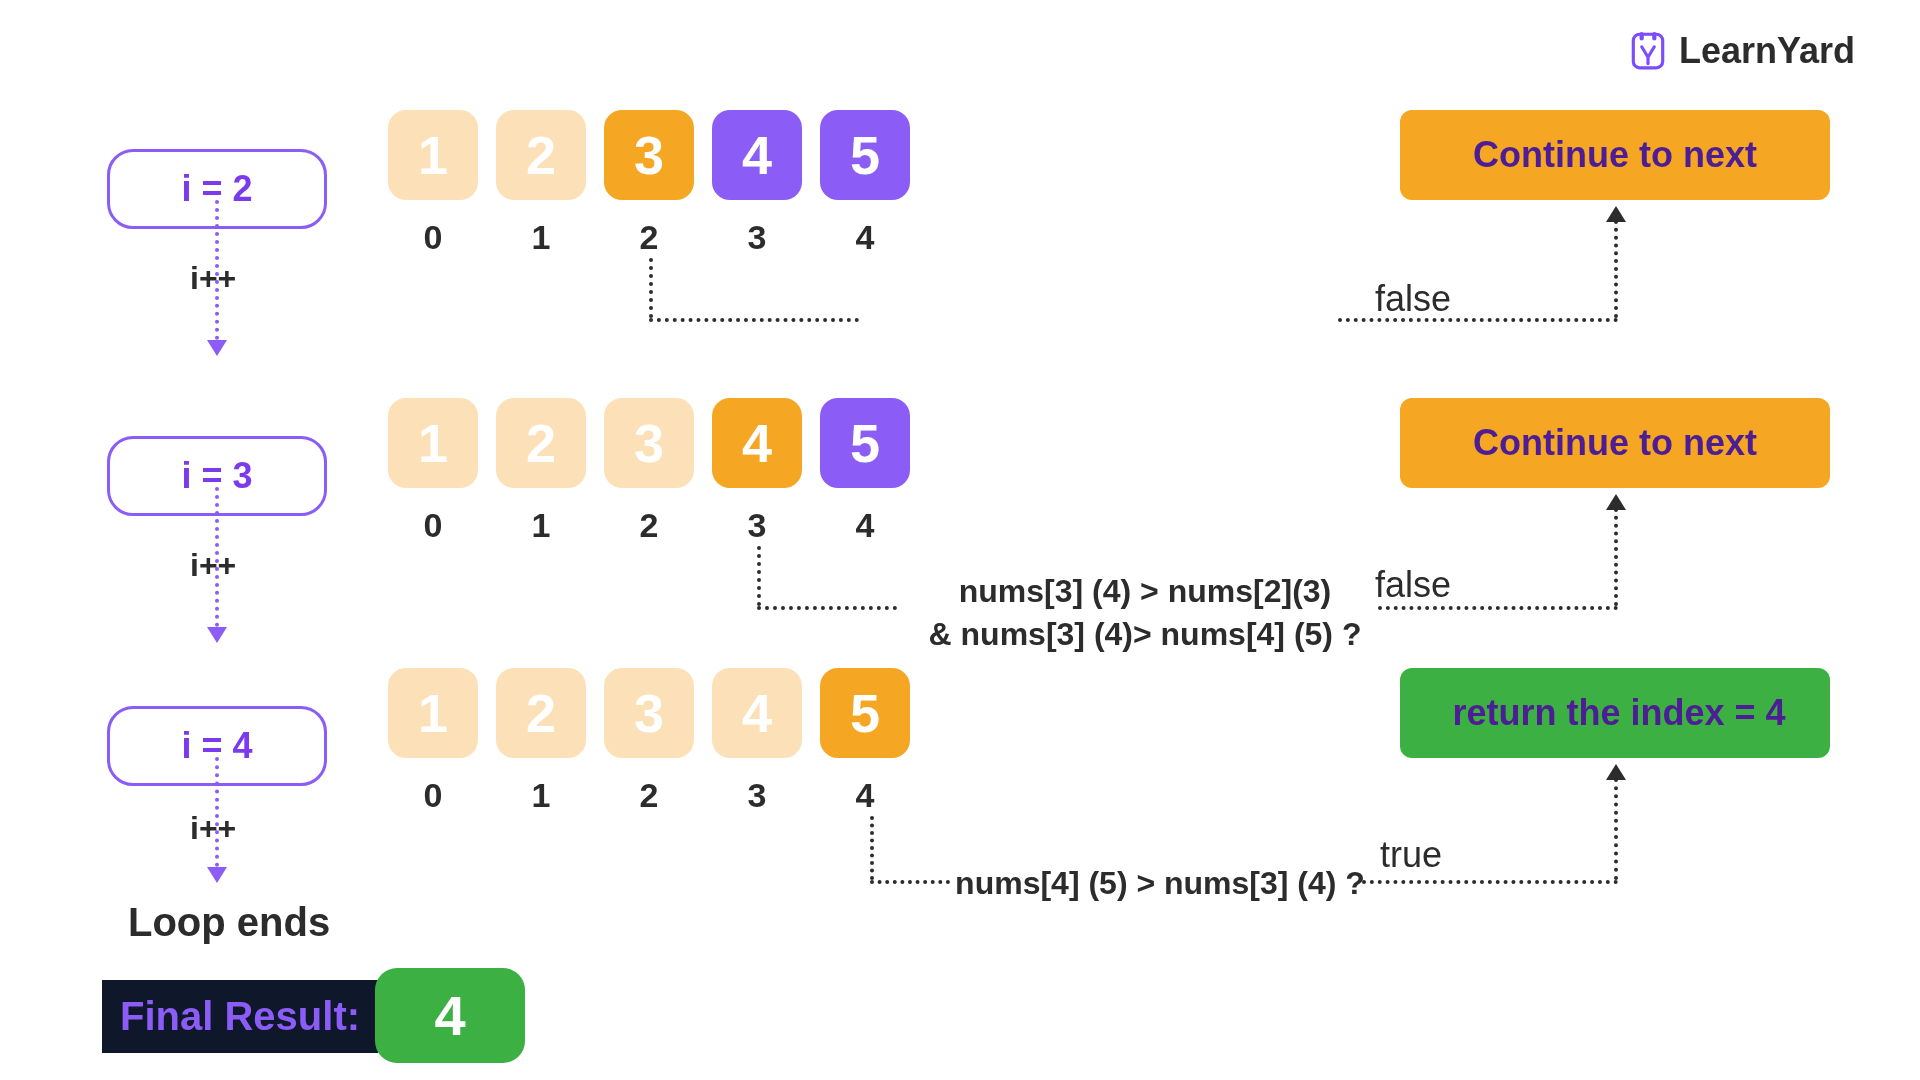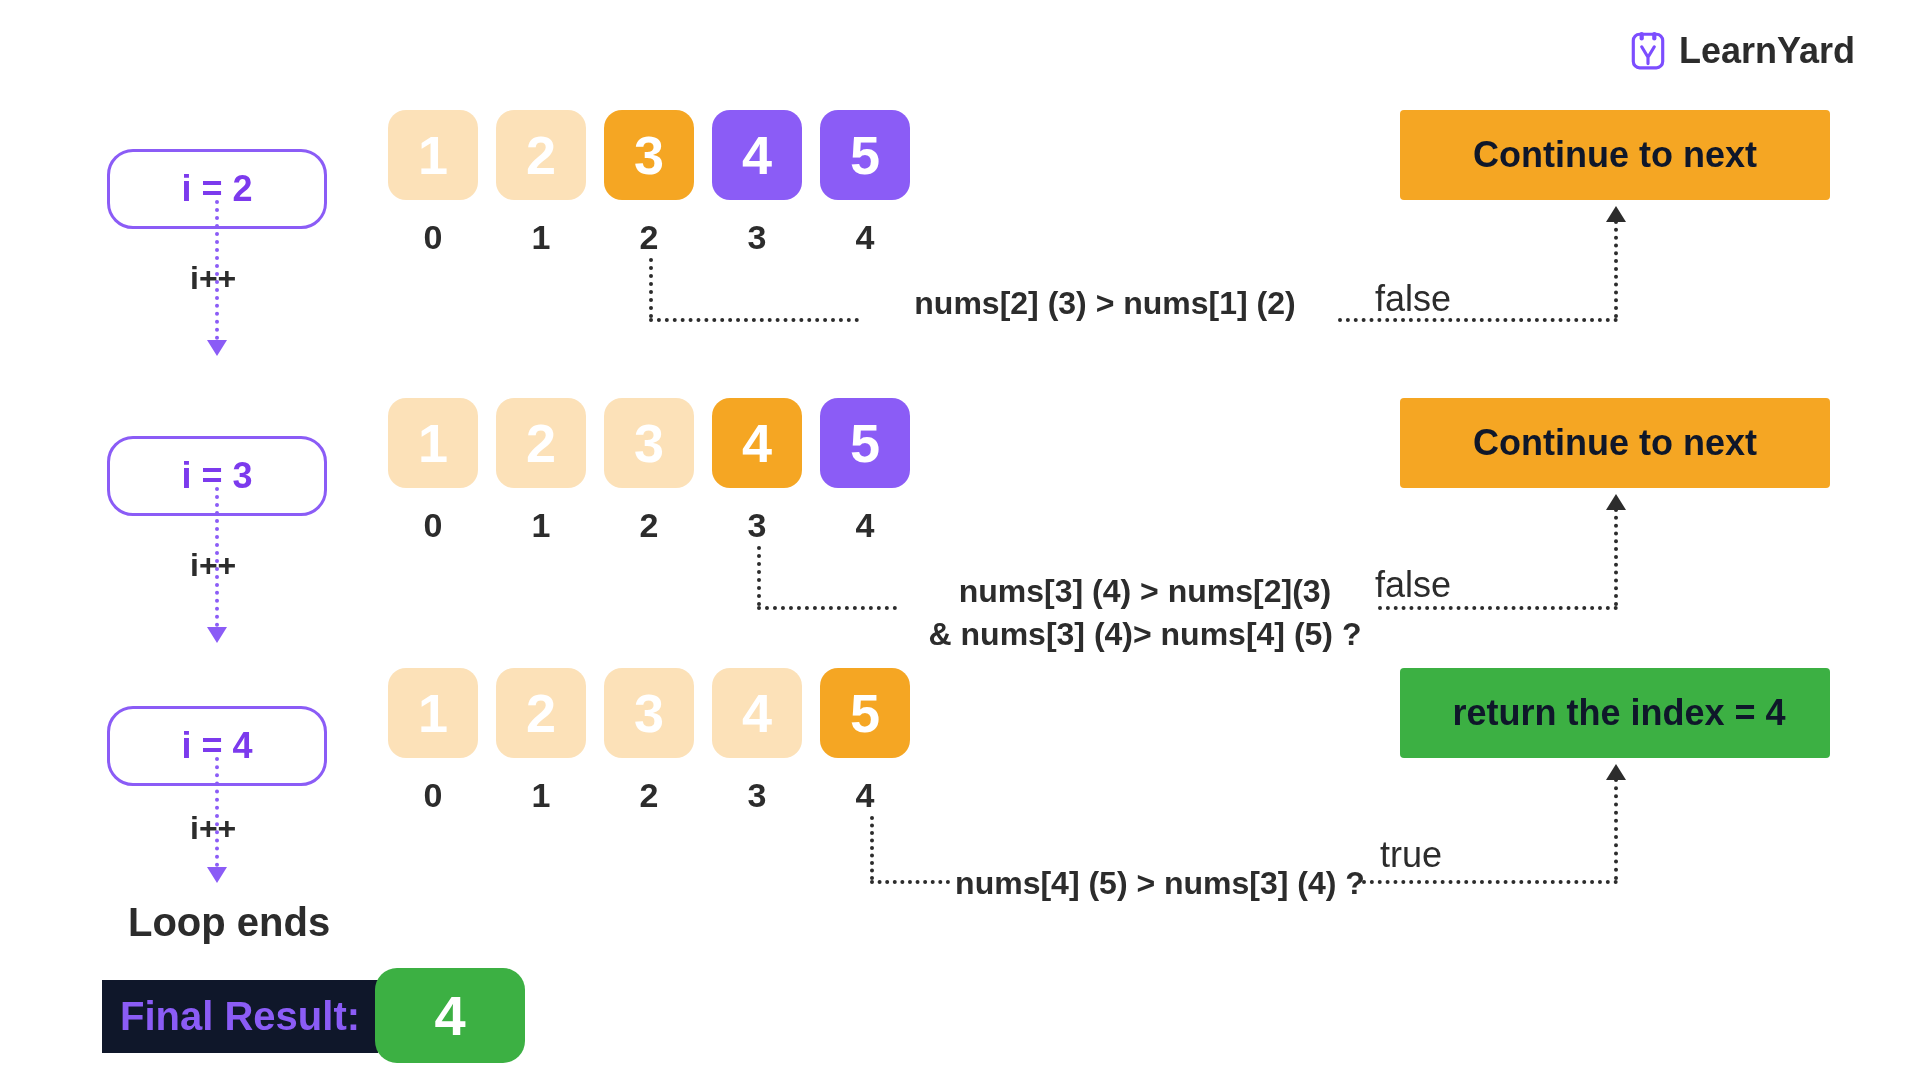--- a/index.html
+++ b/index.html
@@ -92,27 +92,27 @@
   width: 90px;
   text-align: center;
   font-size: 34px;
   font-weight: 800;
   color: #2c2c2c;
 }
 .action-btn {
   position: absolute;
   width: 430px;
   height: 90px;
-  border-radius: 4px;
+  border-radius: 12px;
   display: flex;
   align-items: center;
   justify-content: center;
   font-size: 36px;
   font-weight: 800;
-  color: #0f172a;
+  color: #4c1d95;
 }
 .a-orange { background: #f5a623; }
 .a-green { background: #3cb043; padding-left: 8px; }
 .cond-text {
   position: absolute;
   font-size: 32px;
   font-weight: 700;
   color: #2c2c2c;
   text-align: center;
   line-height: 1.35;
@@ -201,21 +201,21 @@
     <div class="idx">1</div>
     <div class="idx">2</div>
     <div class="idx">3</div>
     <div class="idx">4</div>
   </div>
 
 <div class="action-btn a-orange" style="left:1400px; top:110px">
   <span>Continue to next</span>
 </div>
 <div class="cond-text" style="left:860px; top:282px; width:490px">
-  <span>nums[2] (3) &gt; nums[1] (2)</span><br>
+  <br>
 </div>
 <div class="verdict" style="left:1375px; top:278px">false</div>
 
 <div class="v-dots" style="left:649px; top:258px; height:60px"></div>
 <div class="h-dots" style="left:649px; top:318px; width:210px"></div>
 <div class="h-dots" style="left:1338px; top:318px; width:280px"></div>
 <div class="v-dots" style="left:1614px; top:220px; height:98px"></div>
 <div class="arrow-up-head" style="left:1606px; top:206px"></div>
 
 <div class="i-box" style="left:107px; top:400px">

